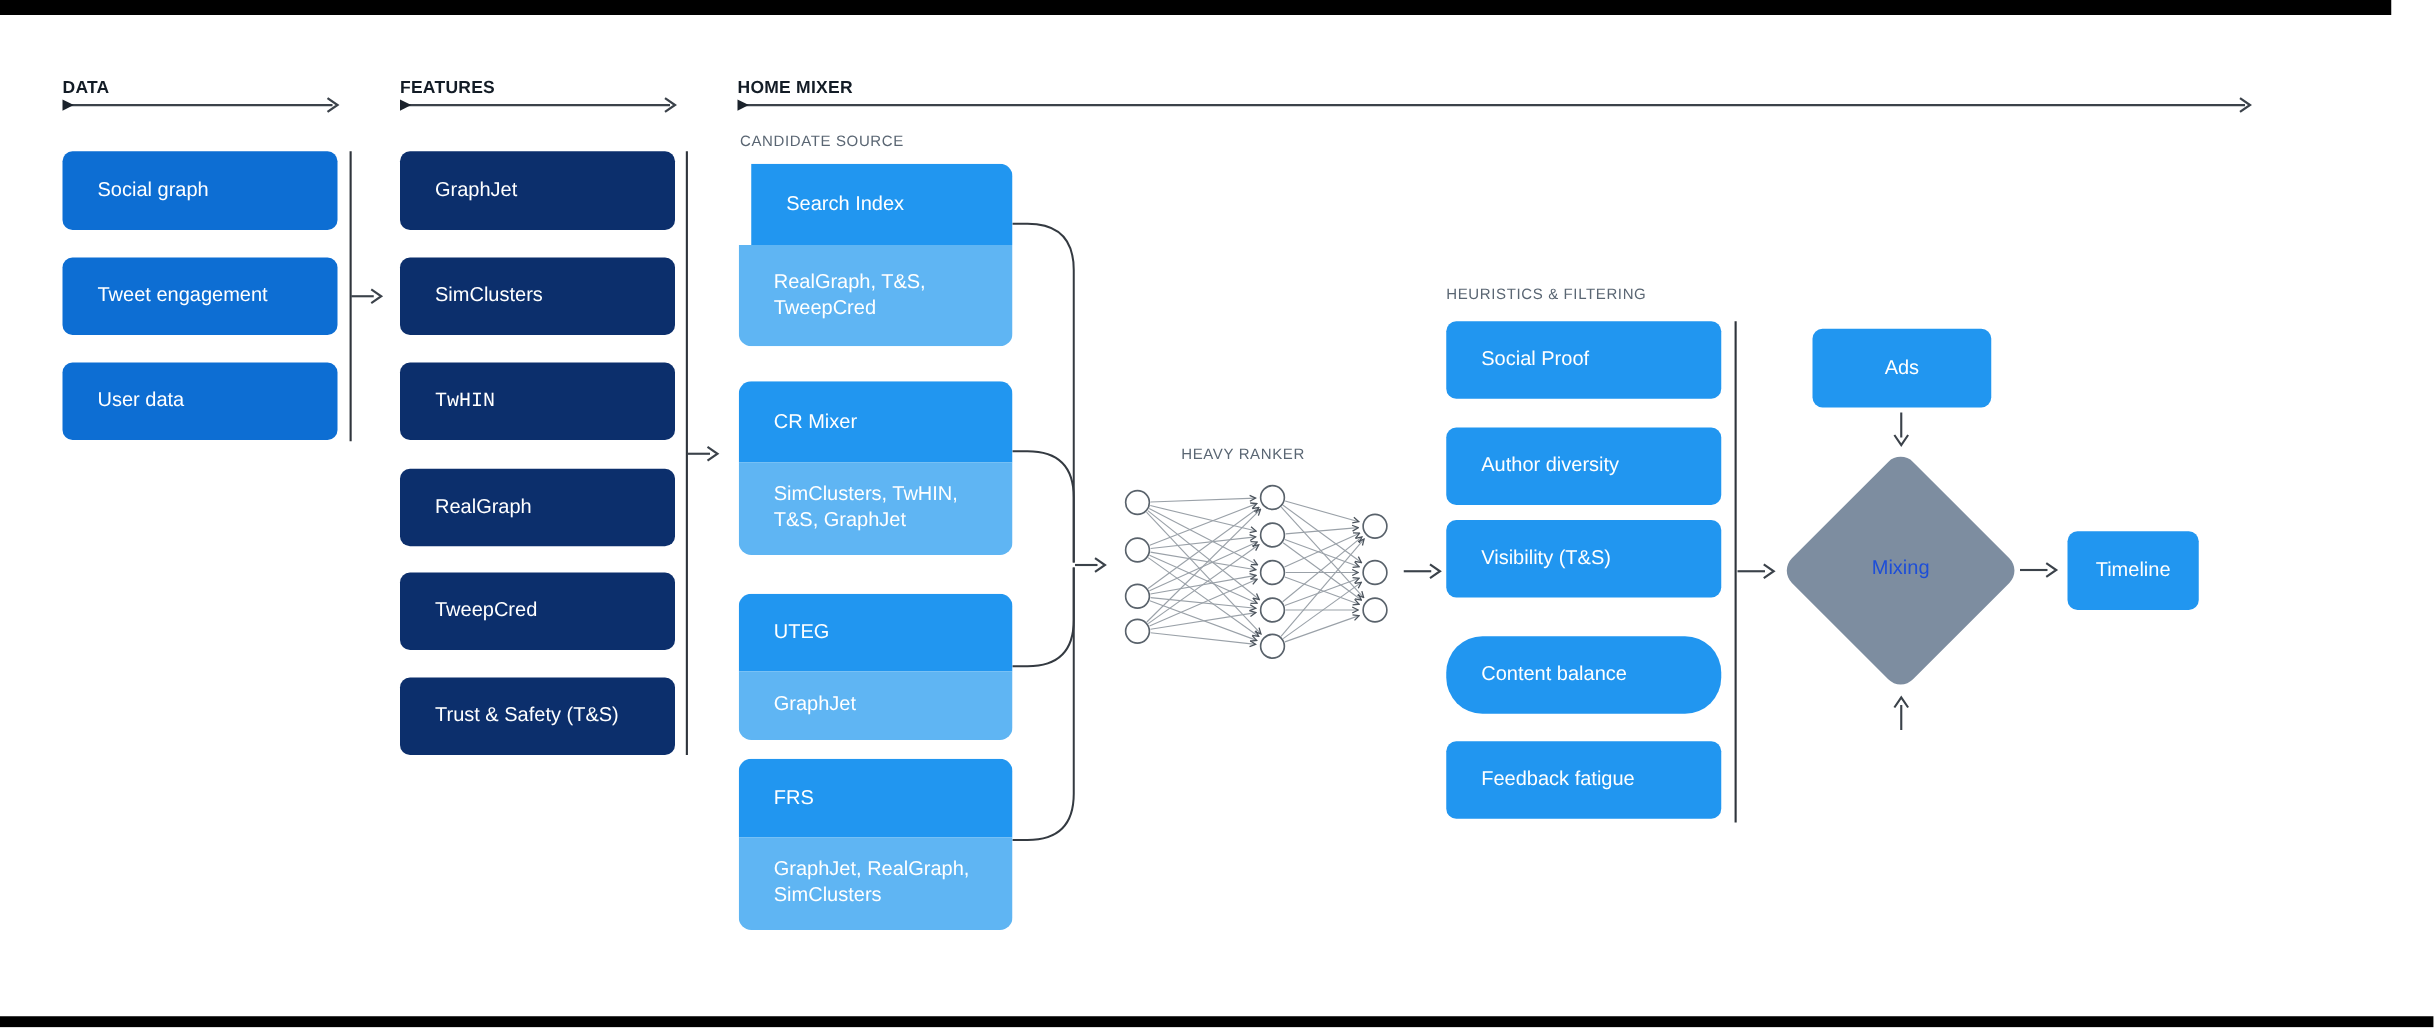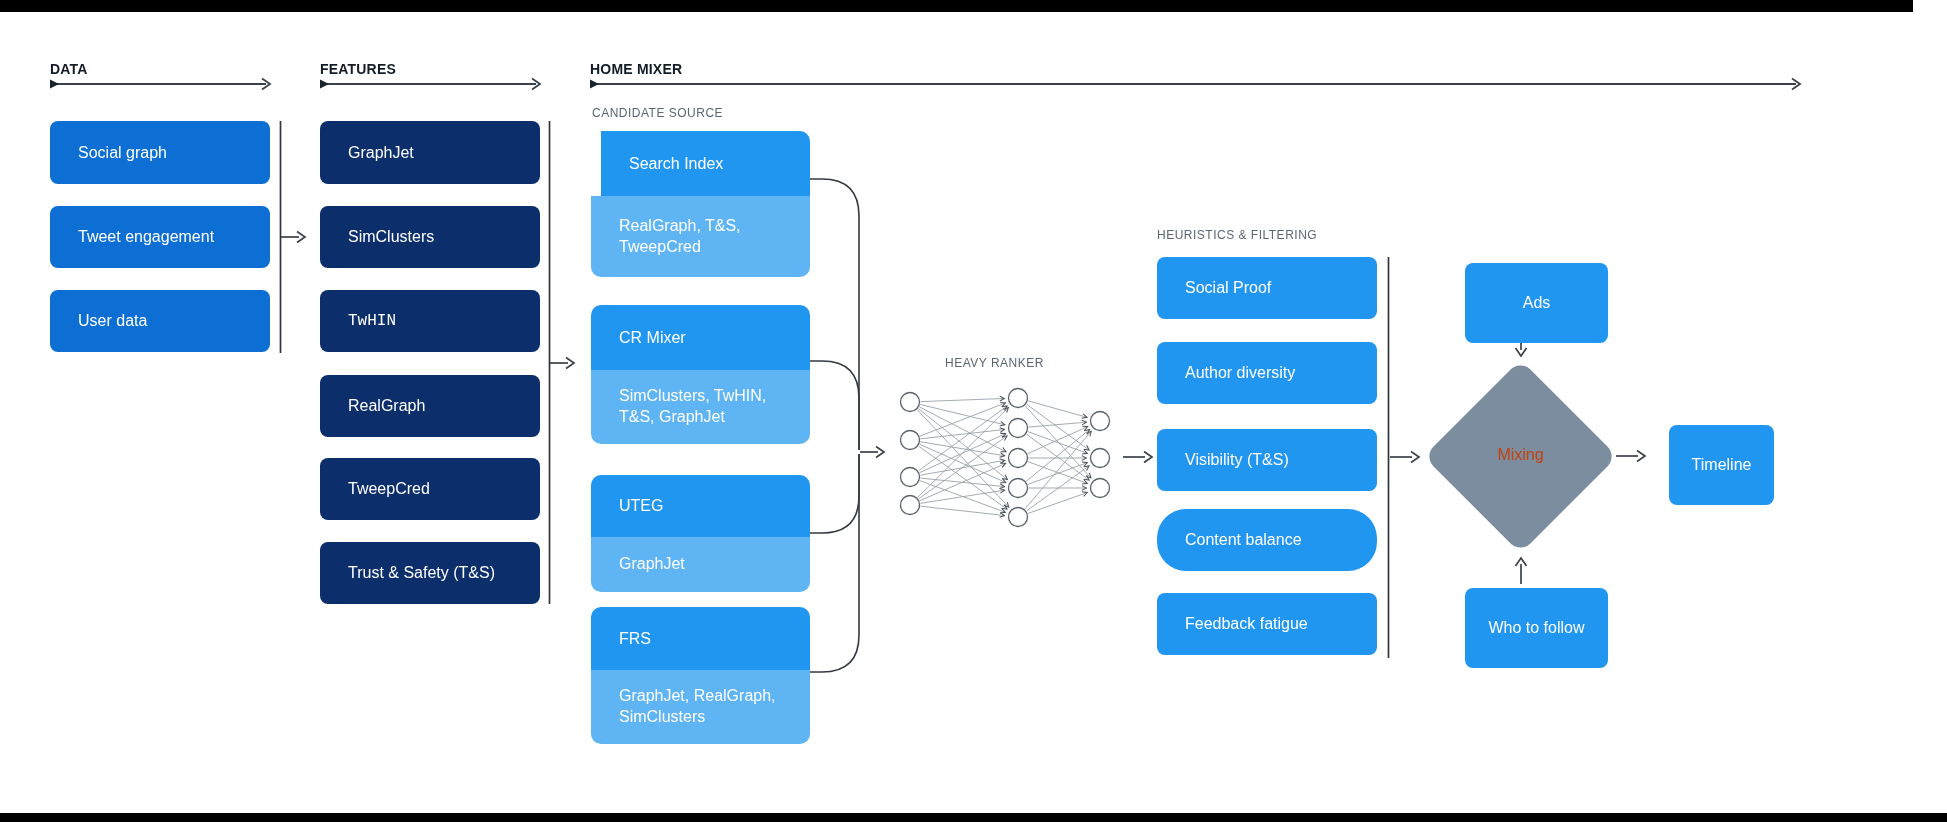--- a/index.html
+++ b/index.html
@@ -6,30 +6,30 @@
   body{font-family:"Liberation Sans","DejaVu Sans",sans-serif;}
   #stage{position:relative;width:1947px;height:822px;background:#fff;overflow:hidden;}
   .bar{position:absolute;background:var(--banner);}
   .hdr{position:absolute;font-weight:700;font-size:14px;color:var(--header_text);letter-spacing:.2px;}
   .sublbl{position:absolute;font-size:12px;font-weight:500;color:var(--sublabel_text);letter-spacing:.5px;}
   .box{position:absolute;width:220px;height:62px;border-radius:8px;color:#fff;font-size:16px;
        display:flex;align-items:center;padding-left:28px;box-sizing:border-box;}
   .box.data{background:var(--data_box);}
   .box.feat{background:var(--feature_box);}
   .box.filter{background:var(--filter_box);}
-  .rbox{position:absolute;width:143px;height:80px;border-radius:8px;background:var(--right_box);
-        color:#fff;font-size:16px;display:flex;align-items:center;justify-content:center;box-sizing:border-box;margin-left:15px;}
+  .rbox{position:absolute;width:143px;height:63px;border-radius:8px;background:var(--right_box);
+        color:#fff;font-size:16px;display:flex;align-items:center;justify-content:center;box-sizing:border-box;}
   .cand{position:absolute;left:591px;width:219px;border-radius:10px;overflow:hidden;display:flex;
         flex-direction:column;color:#fff;font-size:16px;box-sizing:border-box;}
   .cand .head{background:var(--cand_header);display:flex;align-items:center;padding-left:28px;flex:0 0 auto;box-sizing:border-box;}
   .cand .sub{background:var(--cand_sub);flex:1;display:flex;align-items:center;
              padding:4px 34px 4px 28px;line-height:1.3;box-sizing:border-box;}
   .diamond{position:absolute;left:1452px;top:388px;width:137px;height:137px;background:var(--diamond);
            border-radius:14px;transform:rotate(45deg);}
-  .diamond-label{position:absolute;left:1429px;top:446px;width:183px;text-align:center;color:#c2410c;font-size:16px;}
+  .diamond-label{position:absolute;left:1429px;top:446px;width:183px;text-align:center;color:#1d4ed8;font-size:16px;}
   svg{position:absolute;left:0;top:0;}
 </style>
 </head>
 <body>
 
 <div id="stage">
 
   <div class="bar" style="left:0;top:0;width:1913px;height:12px;"></div>
   <div class="bar" style="left:0;top:813px;width:1947px;height:9px;"></div>
 
@@ -190,35 +190,32 @@
     <div class="head" style="height:63px;">FRS</div>
     <div class="sub">GraphJet, RealGraph, SimClusters</div>
   </div>
 
   <div class="box filter" style="left:1157px;top:257px;">
     <span>Social Proof</span>
     </div>
   <div class="box filter" style="left:1157px;top:342px;">
     <span>Author diversity</span>
     </div>
-  <div class="box filter" style="left:1157px;top:429px;">
+  <div class="box filter" style="left:1157px;top:416px;">
     <span>Visibility (T&amp;S)</span>
     </div>
   <div class="box filter" style="left:1157px;top:509px;border-radius:29px;">
     <span>Content balance</span>
     </div>
   <div class="box filter" style="left:1157px;top:593px;">
     <span>Feedback fatigue</span>
     </div>
 
   <div class="rbox" style="left:1450px;top:263px;">
     <span>Ads</span>
     </div>
   <div class="diamond"></div>
   <div class="diamond-label">Mixing</div>
-  <div class="rbox" style="left:1450px;top:588px;">
-    <span>Who to follow</span>
-    </div>
   <div class="rbox" style="left:1654px;top:425px;width:105px;">
     <span>Timeline</span>
     </div>
 
 </div>
 
 </body></html>

